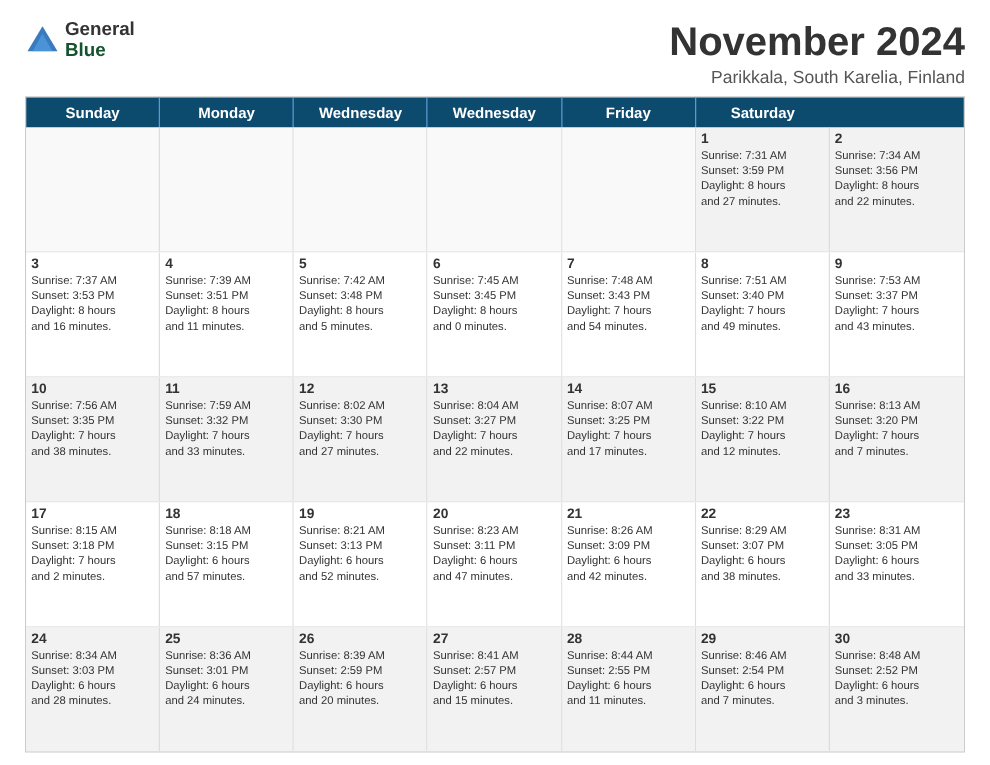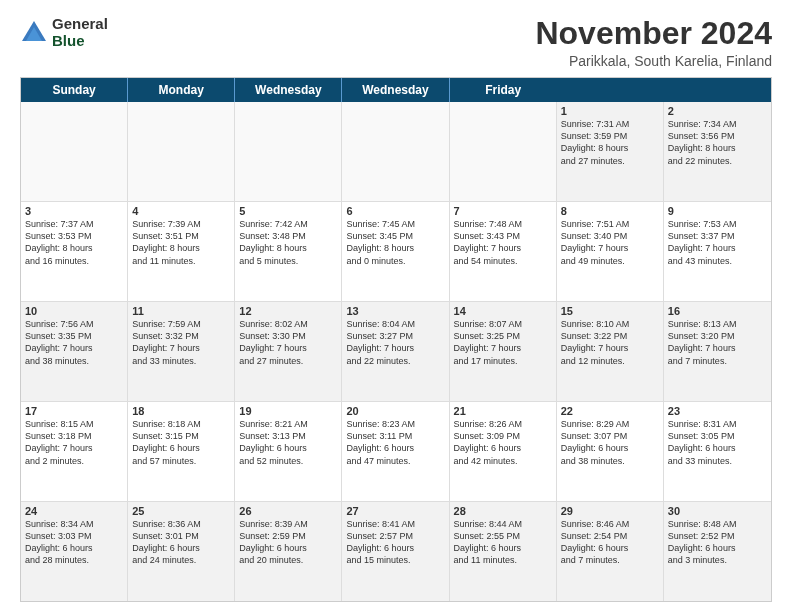--- a/index.html
+++ b/index.html
@@ -138,20 +138,21 @@
     </div>
   </div>
 
   <div class="calendar">
     <div class="cal-header-row" id="cal-header">
         <div class="cal-header-cell">Sunday</div>
         <div class="cal-header-cell">Monday</div>
         <div class="cal-header-cell">Wednesday</div>
         <div class="cal-header-cell">Wednesday</div>
         <div class="cal-header-cell">Friday</div>
+        <div class="cal-header-cell">Saturday</div>
       </div>
     <div class="cal-body" id="cal-body">
         <div class="cal-row">
           <div class="cal-cell empty"></div>
           <div class="cal-cell empty"></div>
           <div class="cal-cell empty"></div>
           <div class="cal-cell empty"></div>
           <div class="cal-cell empty"></div>
           <div class="cal-cell alt-bg">
             <span class="day-num">1</span>

